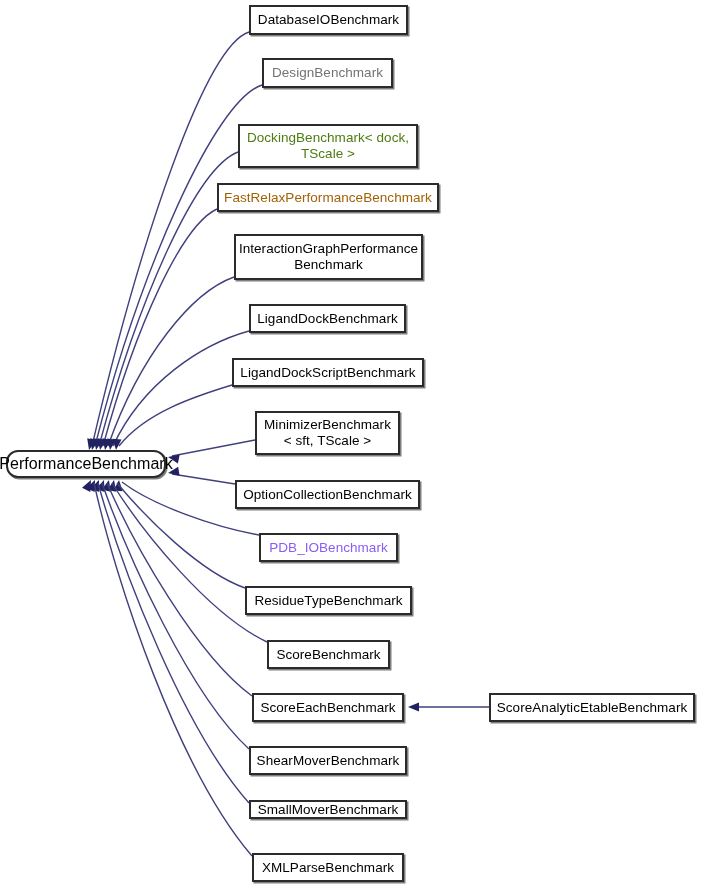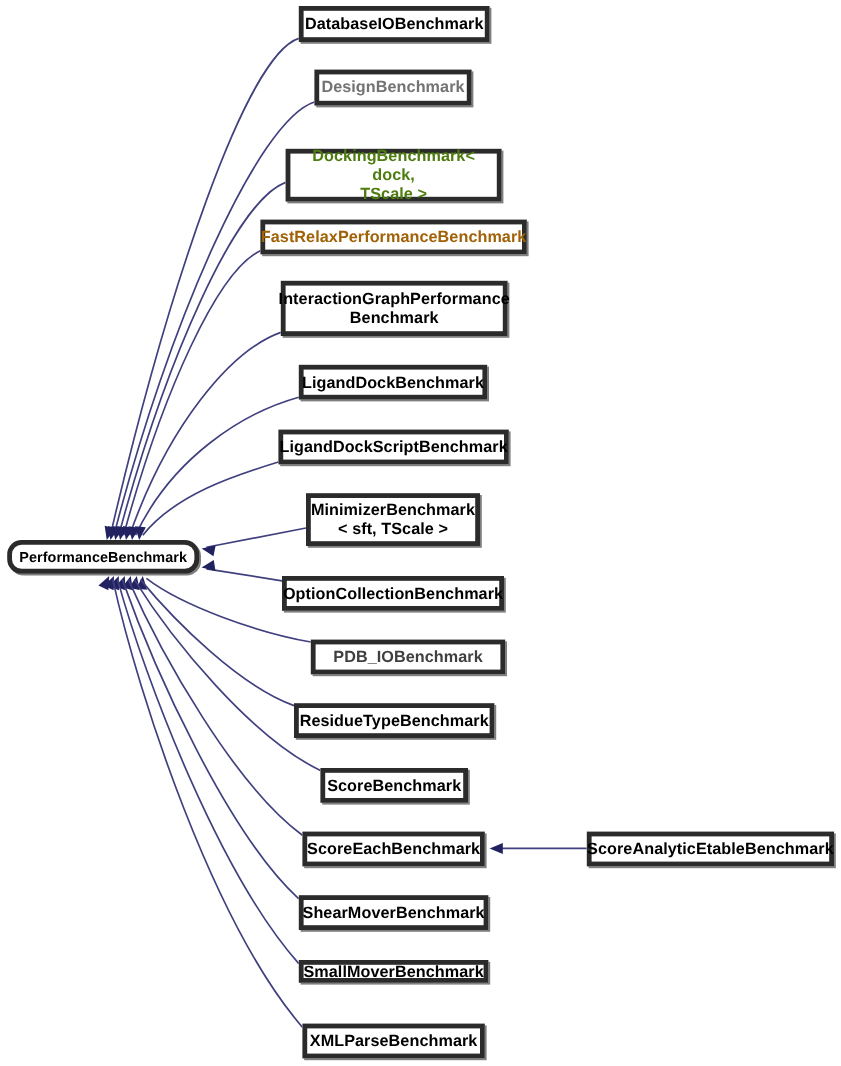--- a/index.html
+++ b/index.html
@@ -17,36 +17,35 @@
   #edge-layer{
     position:absolute;
     left:0; top:0;
     width:701px; height:888px;
     pointer-events:none;
   }
   .node{
     position:absolute;
     box-sizing:border-box;
     background:#ffffff;
-    border:4px solid #737373;
+    border:2px solid #737373;
     box-shadow:1.5px 1.5px 0 0 #7f7f7f;
     display:flex;
     align-items:center;
     justify-content:center;
     text-align:center;
     color:#000000;
     font-size:13.5px;
     line-height:16px;
     letter-spacing:0.05px;
     white-space:pre-line;
     z-index:2;
-    font-weight:bold;
   }
   .node.root{
-    font-size:12px;
+    font-size:16px;
     border-radius:12px;
   }
 </style>
 </head>
 <body>
 
 <div id="diagram">
 
   <svg id="edge-layer" viewBox="0 0 701 888" width="701" height="888" xmlns="http://www.w3.org/2000/svg">
       <g>
@@ -126,21 +125,21 @@
       <div class="node" style="left: 238px; top: 124px; width: 180px; height: 44px; border-color: rgb(43, 43, 43); background: rgb(255, 255, 255); color: #4d7c0f; box-shadow: rgb(127, 127, 127) 1.5px 1.5px 0px 0px;">DockingBenchmark&lt; dock,
 TScale &gt;</div>
       <div class="node" style="left: 217px; top: 183px; width: 222px; height: 29px; border-color: rgb(43, 43, 43); background: rgb(255, 255, 255); color: #a16207; box-shadow: rgb(127, 127, 127) 1.5px 1.5px 0px 0px;">FastRelaxPerformanceBenchmark</div>
       <div class="node" style="left: 234px; top: 234px; width: 189px; height: 46px; border-color: rgb(43, 43, 43); background: rgb(255, 255, 255); color: rgb(0, 0, 0); box-shadow: rgb(127, 127, 127) 1.5px 1.5px 0px 0px;">InteractionGraphPerformance
 Benchmark</div>
       <div class="node" style="left: 249px; top: 304px; width: 157px; height: 29px; border-color: rgb(43, 43, 43); background: rgb(255, 255, 255); color: rgb(0, 0, 0); box-shadow: rgb(127, 127, 127) 1.5px 1.5px 0px 0px;">LigandDockBenchmark</div>
       <div class="node" style="left: 232px; top: 358px; width: 192px; height: 29px; border-color: rgb(43, 43, 43); background: rgb(255, 255, 255); color: rgb(0, 0, 0); box-shadow: rgb(127, 127, 127) 1.5px 1.5px 0px 0px;">LigandDockScriptBenchmark</div>
       <div class="node" style="left: 255px; top: 411px; width: 145px; height: 44px; border-color: rgb(43, 43, 43); background: rgb(255, 255, 255); color: rgb(0, 0, 0); box-shadow: rgb(127, 127, 127) 1.5px 1.5px 0px 0px;">MinimizerBenchmark
 &lt; sft, TScale &gt;</div>
       <div class="node" style="left: 235px; top: 480px; width: 185px; height: 29px; border-color: rgb(43, 43, 43); background: rgb(255, 255, 255); color: rgb(0, 0, 0); box-shadow: rgb(127, 127, 127) 1.5px 1.5px 0px 0px;">OptionCollectionBenchmark</div>
-      <div class="node" style="left: 259px; top: 533px; width: 162px; height: 29px; border-color: rgb(43, 43, 43); background: rgb(255, 255, 255); color: #404040; box-shadow: rgb(127, 127, 127) 1.5px 1.5px 0px 0px;">PDB_IOBenchmark</div>
+      <div class="node" style="left: 259px; top: 533px; width: 139px; height: 29px; border-color: rgb(43, 43, 43); background: rgb(255, 255, 255); color: #8b5cf6; box-shadow: rgb(127, 127, 127) 1.5px 1.5px 0px 0px;">PDB_IOBenchmark</div>
       <div class="node" style="left: 245px; top: 586px; width: 167px; height: 29px; border-color: rgb(43, 43, 43); background: rgb(255, 255, 255); color: rgb(0, 0, 0); box-shadow: rgb(127, 127, 127) 1.5px 1.5px 0px 0px;">ResidueTypeBenchmark</div>
       <div class="node" style="left: 267px; top: 640px; width: 123px; height: 29px; border-color: rgb(43, 43, 43); background: rgb(255, 255, 255); color: rgb(0, 0, 0); box-shadow: rgb(127, 127, 127) 1.5px 1.5px 0px 0px; text-align: center;">ScoreBenchmark</div>
       <div class="node" style="left: 252px; top: 693px; width: 152px; height: 29px; border-color: rgb(43, 43, 43); background: rgb(255, 255, 255); color: rgb(0, 0, 0); box-shadow: rgb(127, 127, 127) 1.5px 1.5px 0px 0px;">ScoreEachBenchmark</div>
       <div class="node" style="left: 249px; top: 746px; width: 158px; height: 29px; border-color: rgb(43, 43, 43); background: rgb(255, 255, 255); color: rgb(0, 0, 0); box-shadow: rgb(127, 127, 127) 1.5px 1.5px 0px 0px;">ShearMoverBenchmark</div>
       <div class="node" style="left: 249px; top: 800px; width: 158px; height: 19px; border-color: rgb(43, 43, 43); background: rgb(255, 255, 255); color: rgb(0, 0, 0); box-shadow: rgb(127, 127, 127) 1.5px 1.5px 0px 0px;">SmallMoverBenchmark</div>
       <div class="node" style="left: 252px; top: 853px; width: 152px; height: 29px; border-color: rgb(43, 43, 43); background: rgb(255, 255, 255); color: rgb(0, 0, 0); box-shadow: rgb(127, 127, 127) 1.5px 1.5px 0px 0px;">XMLParseBenchmark</div>
       <div class="node" style="left: 489px; top: 693px; width: 206px; height: 29px; border-color: rgb(43, 43, 43); background: rgb(255, 255, 255); color: rgb(0, 0, 0); box-shadow: rgb(127, 127, 127) 1.5px 1.5px 0px 0px;">ScoreAnalyticEtableBenchmark</div>
     </div>
 
 </div>

